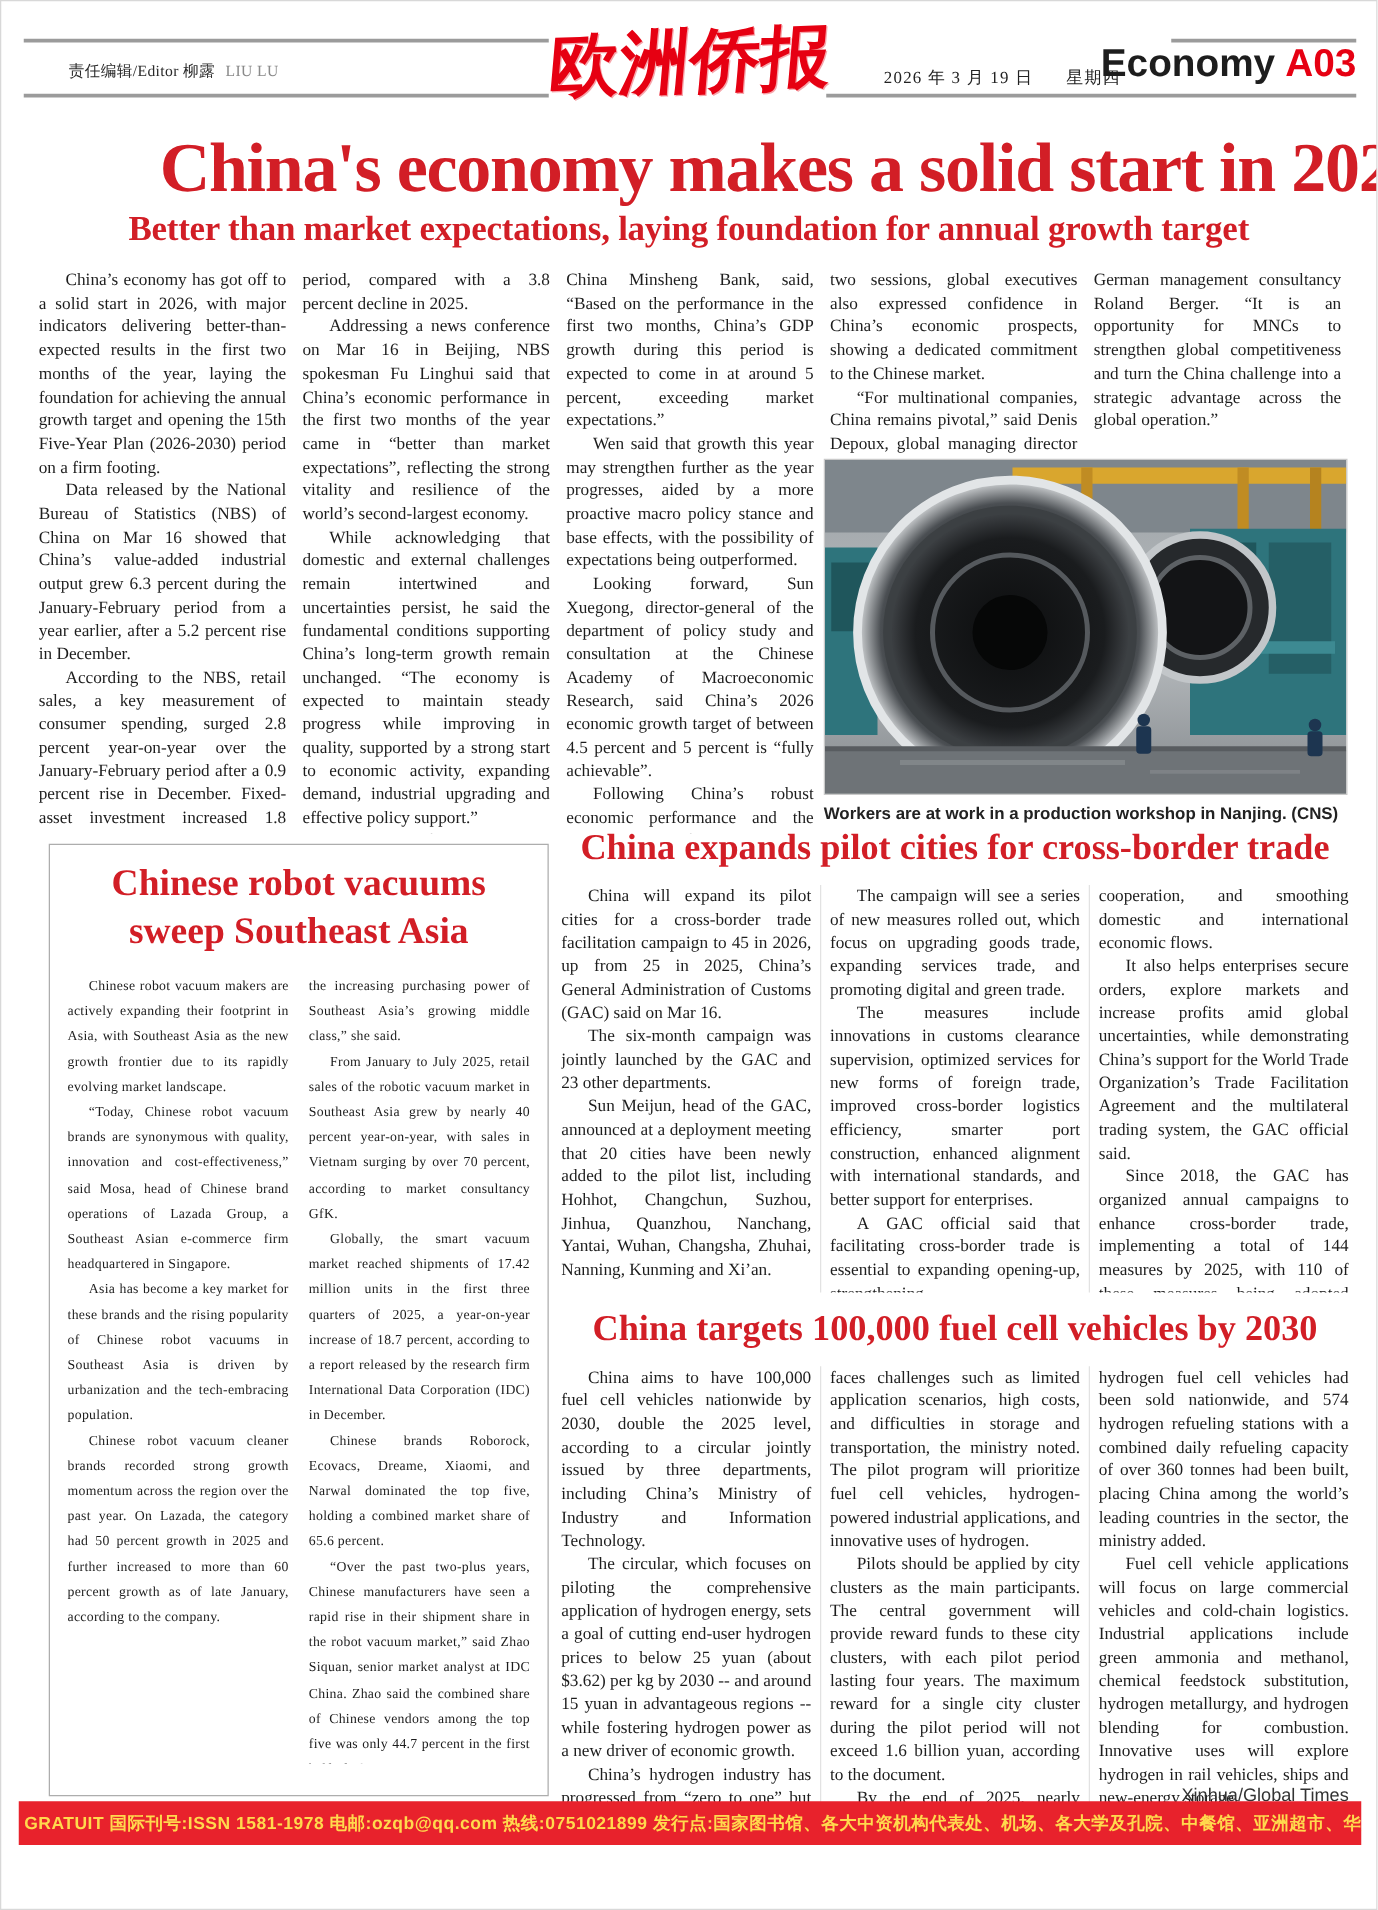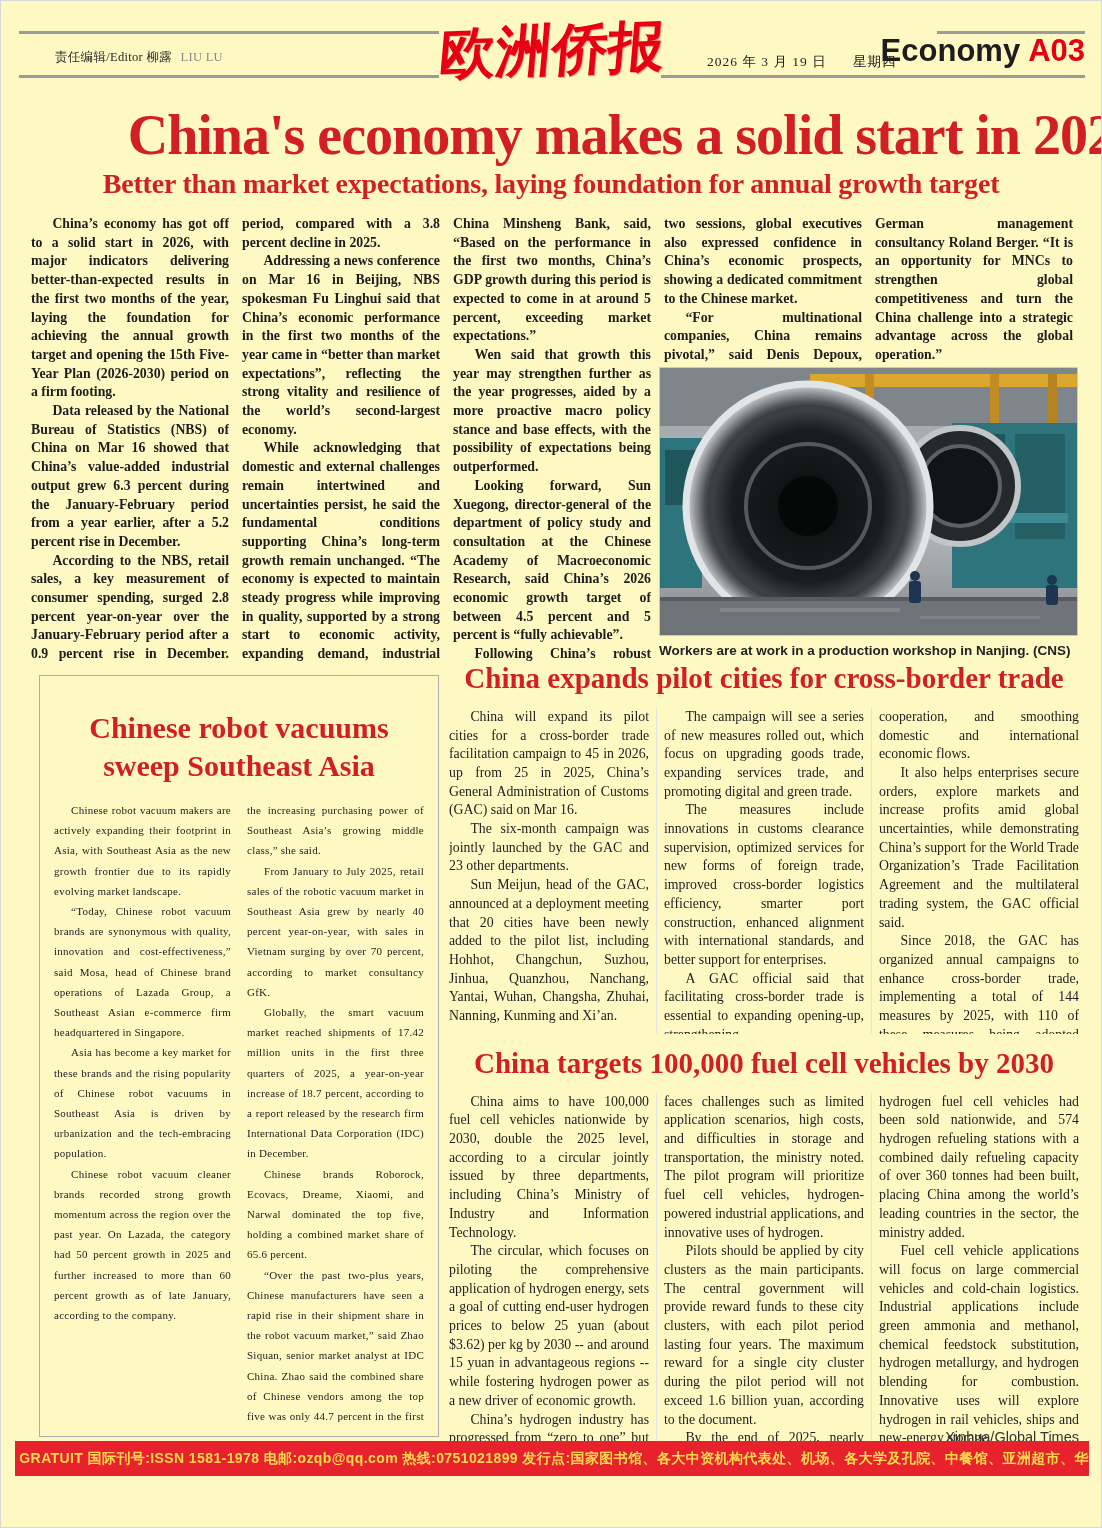--- a/index.html
+++ b/index.html
@@ -3,21 +3,21 @@
 <meta charset="utf-8">
 <style>
   :root{
     --accent:#d21e26;
     --logo_red:#e60012;
     --footer_bg:#e8222c;
     --footer_text:#ffd94d;
   }
   html,body{margin:0;padding:0;background:#ececec;}
   .page{
-    position:relative;width:1102px;height:1528px;margin:0 auto;background:#fef9c3;
+    position:relative;width:1102px;height:1528px;margin:0 auto;background:#ffffff;
     border:1px solid #d8d8d8;box-sizing:border-box;overflow:hidden;
     font-family:"Liberation Serif","DejaVu Serif",serif;color:#1d1d1d;
   }
   
   .masthead{position:absolute;top:26px;left:18px;width:1066px;height:60px;}
   .rule{position:absolute;height:3px;background:#9b9b9b;}
   .rule-tl{top:4px;left:0;width:420px;}
   .rule-tr{top:4px;right:0;width:148px;}
   .rule-bl{top:48px;left:0;width:420px;}
   .rule-br{top:48px;left:642px;width:424px;}
@@ -42,33 +42,33 @@
     color:var(--accent);font-weight:bold;font-size:28px;margin:0;letter-spacing:-.2px;
   }
   
   .cols{display:flex;}
   .col p{margin:0;font-size:13.8px;line-height:18.7px;text-align:justify;text-indent:1.55em;}
   .col p.noindent{text-indent:0;}
   .credit{font-family:"Liberation Sans",sans-serif;font-size:14.5px;color:#333;text-align:right;margin-top:19px;}
   .credit-overlap{margin-top:-18.7px;}
   
   .lead-article{position:absolute;top:214px;left:30px;width:1047px;height:452px;}
-  .lead-cols{gap:13px;font-weight:bold;}
+  .lead-cols{gap:13px;}
   .lead-col{width:198px;height:452px;overflow:hidden;}
   .lead-col.short{height:150px;}
   .photo-wrap{position:absolute;left:628px;top:152px;width:419px;}
   .photo-wrap svg{display:block;border:1px solid #c9c9c9;}
   .photo-caption{
     font-family:"Liberation Sans",sans-serif;font-weight:bold;font-size:13.5px;color:#222;
     margin-top:6px;line-height:1.3;
   }
   
   .vacuum-box{
     position:absolute;left:38px;top:674px;width:400px;height:762px;border:1px solid #adadad;
-    box-sizing:border-box;padding:23px 14px;overflow:hidden;
+    box-sizing:border-box;padding:2px 14px;overflow:hidden;
   }
   .vacuum-headline{color:var(--accent);font-weight:bold;font-size:30px;text-align:center;line-height:1.25;margin:10px 0 0 0;}
   .vacuum-cols{margin-top:16px;gap:16px;}
   .vacuum-col{width:177px;height:632px;overflow:hidden;}
   .vacuum-col p{font-size:11px;line-height:20.2px;letter-spacing:.25px;}
   
   .right-articles{position:absolute;left:448px;top:660px;width:630px;}
   .art-headline{color:var(--accent);font-weight:bold;font-size:29px;text-align:center;margin:0;line-height:1.2;}
   .trade-cols{margin-top:12px;height:326px;gap:0;}
   .fuel-headline{margin-top:12px;}

